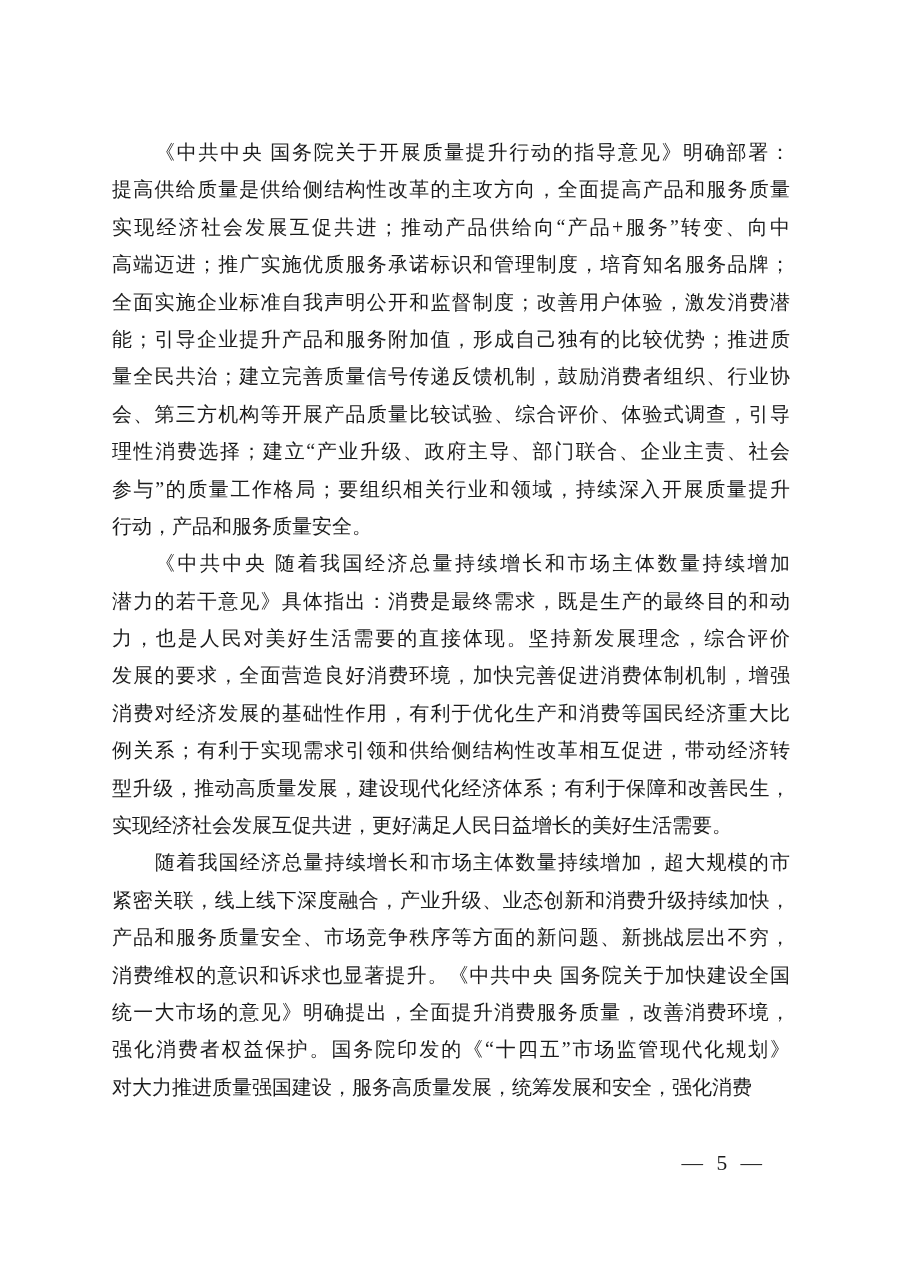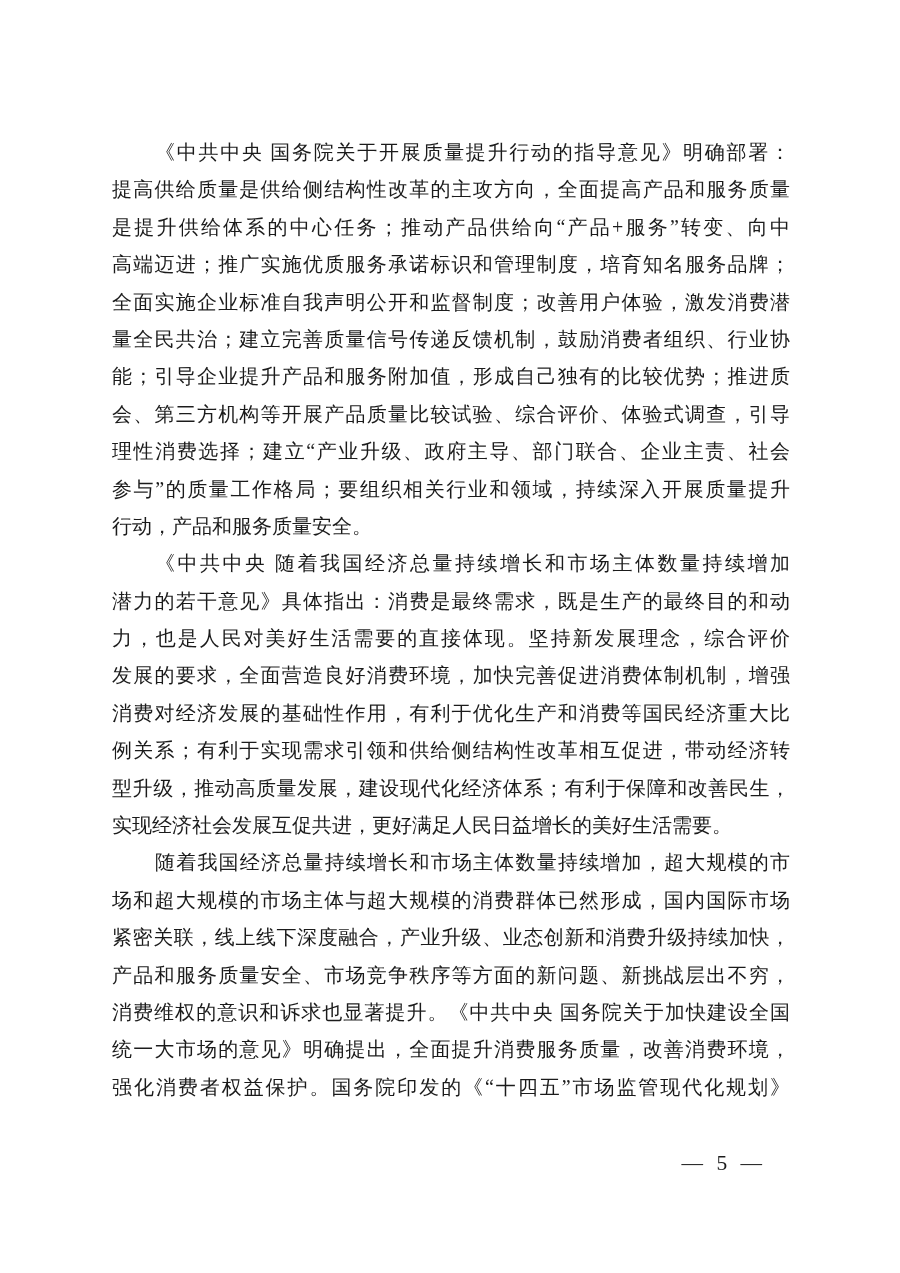--- a/index.html
+++ b/index.html
@@ -55,44 +55,44 @@
   }
 </style>
 </head>
 <body>
 
 <div class="page">
   <div class="content">
     <div class="paragraph">
         <div class="line para-first">《中共中央 国务院关于开展质量提升行动的指导意见》明确部署：</div>
         <div class="line">提高供给质量是供给侧结构性改革的主攻方向，全面提高产品和服务质量</div>
-        <div class="line">是提升供给体系的中心任务；推动产品供给向“产品+服务”转变、向中</div>
+        <div class="line">实现经济社会发展互促共进；推动产品供给向“产品+服务”转变、向中</div>
         <div class="line">高端迈进；推广实施优质服务承诺标识和管理制度，培育知名服务品牌；</div>
         <div class="line">全面实施企业标准自我声明公开和监督制度；改善用户体验，激发消费潜</div>
+        <div class="line">能；引导企业提升产品和服务附加值，形成自己独有的比较优势；推进质</div>
         <div class="line">量全民共治；建立完善质量信号传递反馈机制，鼓励消费者组织、行业协</div>
-        <div class="line">能；引导企业提升产品和服务附加值，形成自己独有的比较优势；推进质</div>
         <div class="line">会、第三方机构等开展产品质量比较试验、综合评价、体验式调查，引导</div>
         <div class="line">理性消费选择；建立“产业升级、政府主导、部门联合、企业主责、社会</div>
         <div class="line">参与”的质量工作格局；要组织相关行业和领域，持续深入开展质量提升</div>
         <div class="line para-last">行动，产品和服务质量安全。</div>
       </div>
     <div class="paragraph">
         <div class="line para-first">《中共中央 随着我国经济总量持续增长和市场主体数量持续增加</div>
         <div class="line">潜力的若干意见》具体指出：消费是最终需求，既是生产的最终目的和动</div>
         <div class="line">力，也是人民对美好生活需要的直接体现。坚持新发展理念，综合评价</div>
         <div class="line">发展的要求，全面营造良好消费环境，加快完善促进消费体制机制，增强</div>
         <div class="line">消费对经济发展的基础性作用，有利于优化生产和消费等国民经济重大比</div>
         <div class="line">例关系；有利于实现需求引领和供给侧结构性改革相互促进，带动经济转</div>
         <div class="line">型升级，推动高质量发展，建设现代化经济体系；有利于保障和改善民生，</div>
         <div class="line para-last">实现经济社会发展互促共进，更好满足人民日益增长的美好生活需要。</div>
       </div>
     <div class="paragraph">
         <div class="line para-first">随着我国经济总量持续增长和市场主体数量持续增加，超大规模的市</div>
-        <div class="line">场和超大规模的市场主体与超大规模的消费群体已然形成，国内国际市场</div>
         <div class="line">紧密关联，线上线下深度融合，产业升级、业态创新和消费升级持续加快，</div>
         <div class="line">产品和服务质量安全、市场竞争秩序等方面的新问题、新挑战层出不穷，</div>
         <div class="line">消费维权的意识和诉求也显著提升。《中共中央 国务院关于加快建设全国</div>
         <div class="line">统一大市场的意见》明确提出，全面提升消费服务质量，改善消费环境，</div>
         <div class="line">强化消费者权益保护。国务院印发的《“十四五”市场监管现代化规划》</div>
+        <div class="line para-last">对大力推进质量强国建设，服务高质量发展，统筹发展和安全，强化消费</div>
       </div>
   </div>
   <div class="page-number">— 5 —</div>
 </div>
 
 </body></html>

